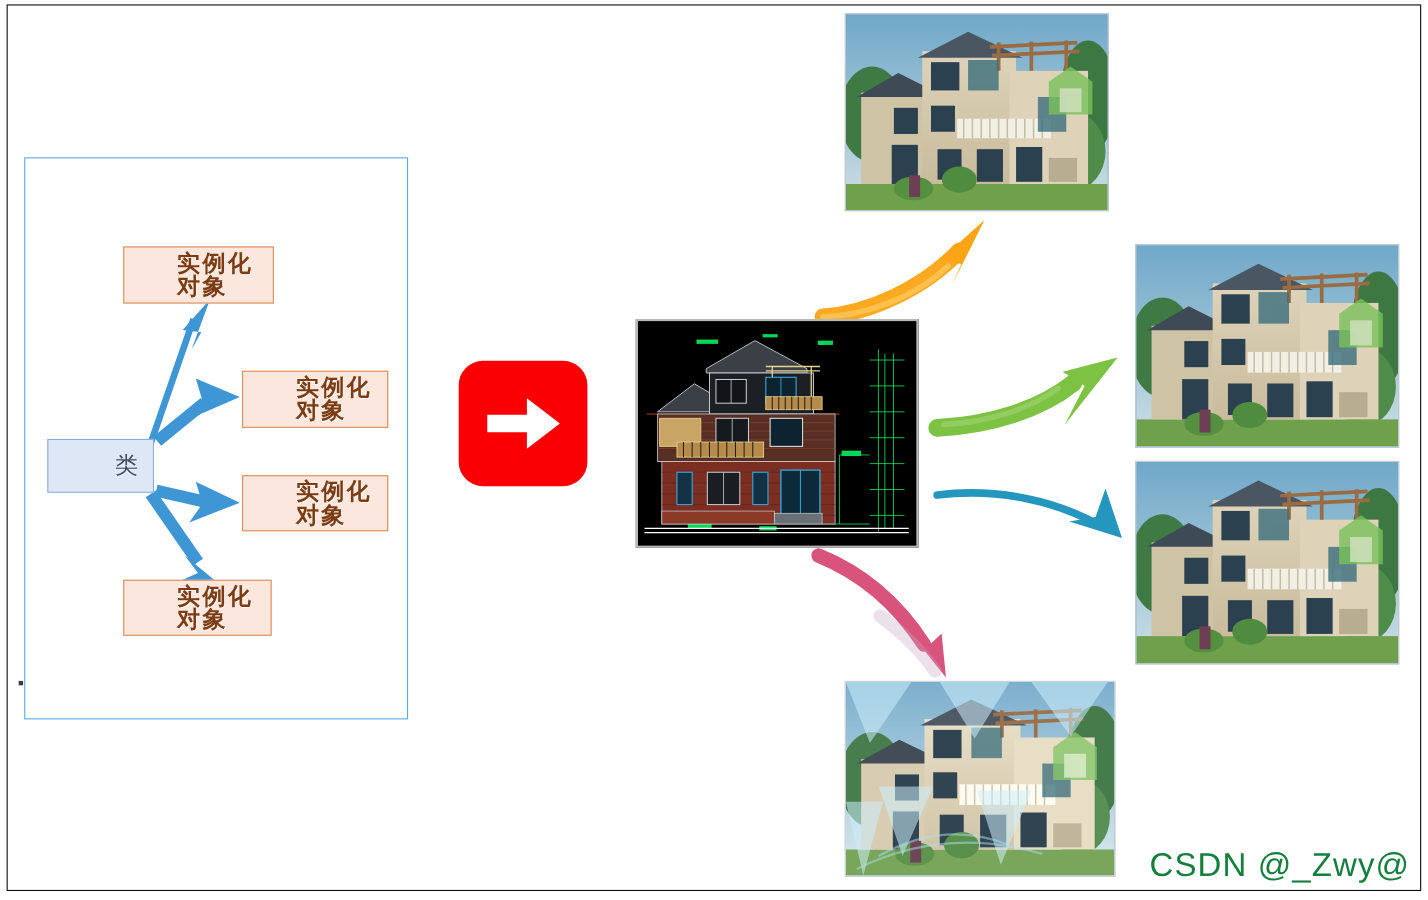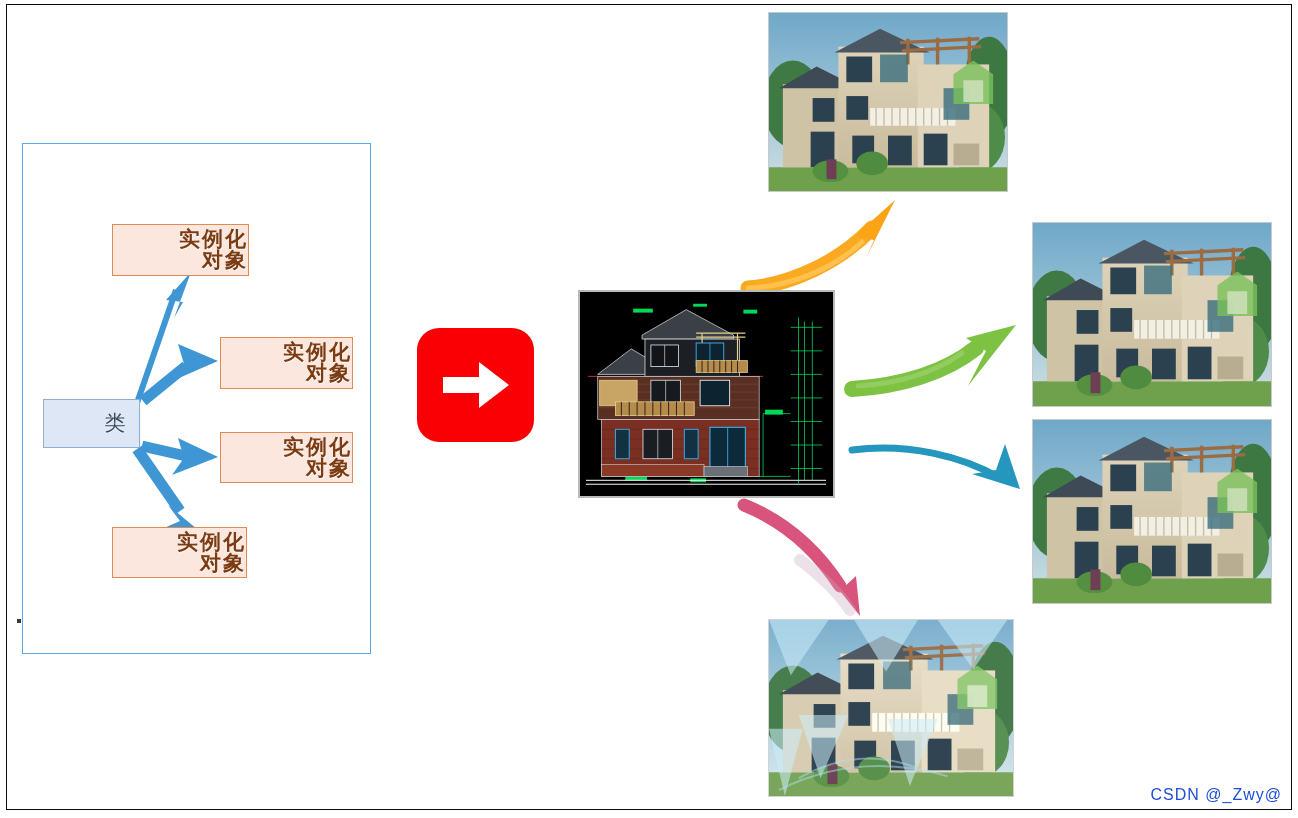--- a/index.html
+++ b/index.html
@@ -24,21 +24,21 @@
     position:absolute;left:22px;top:143px;width:349px;height:511px;
     border:1.6px solid #5aabe8;box-sizing:border-box;background:#ffffff;
   }
   .stray-dot{
     position:absolute;left:17px;top:619px;width:4px;height:4px;background:#3b3b3b;
   }
 
   .node{
     position:absolute;box-sizing:border-box;
     display:flex;align-items:center;justify-content:center;
-    text-align:right;line-height:1;padding-left:48px;
+    text-align:left;line-height:1;padding-left:48px;
   }
   .class-node{
     background:#dee7f5;border:1px solid #8faed4;
     color:#3b4a5e;font-size:21px;letter-spacing:1px;
     text-shadow:0 1px 0 rgba(255,255,255,.6);
   }
   .inst-node{
     background:#fbe7dd;border:1.6px solid #e08b54;
     color:#7b3c14;font-size:21px;letter-spacing:2px;font-weight:600;
     text-shadow:0.6px 0.6px 0 rgba(255,255,255,.75);
@@ -75,21 +75,21 @@
   #photo-right-upper{left:1032px;top:222px;width:240px;height:185px;}
   #photo-right-lower{left:1032px;top:419px;width:240px;height:185px;}
   #photo-bottom{left:768px;top:619px;width:246px;height:178px;}
   .photo svg{display:block;width:100%;height:100%;}
   .photo.faded{filter:saturate(.86) brightness(1.05);}
 
   
   .watermark{
     position:absolute;right:16px;bottom:14px;
     font-family:"Liberation Sans", sans-serif;
-    font-size:16px;color:#1d4ed8;letter-spacing:1px;white-space:nowrap;
+    font-size:30px;color:#15803d;letter-spacing:1px;white-space:nowrap;
   }
 </style>
 </head>
 <body>
 
 <div id="canvas">
 
   <div class="outer-frame"></div>
 
   <div class="class-panel"></div>

